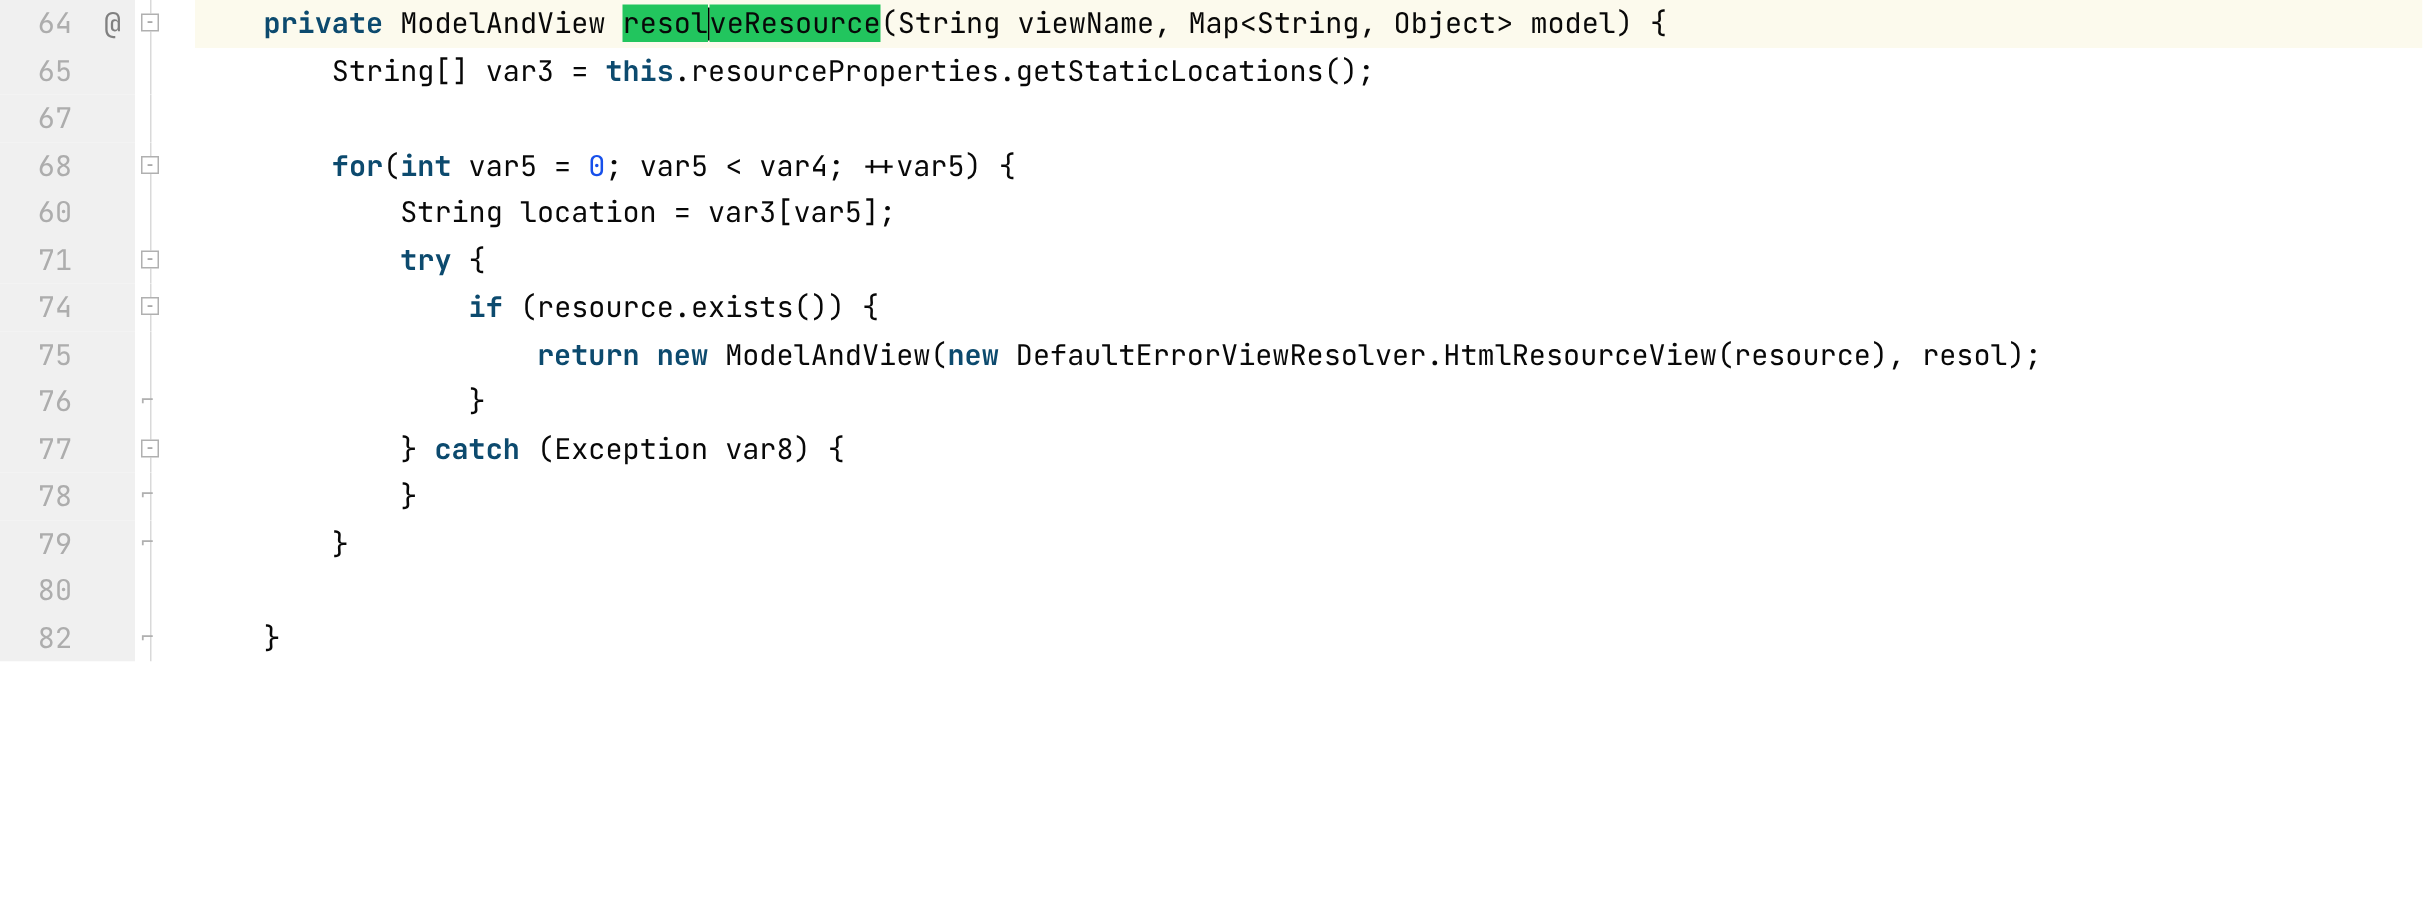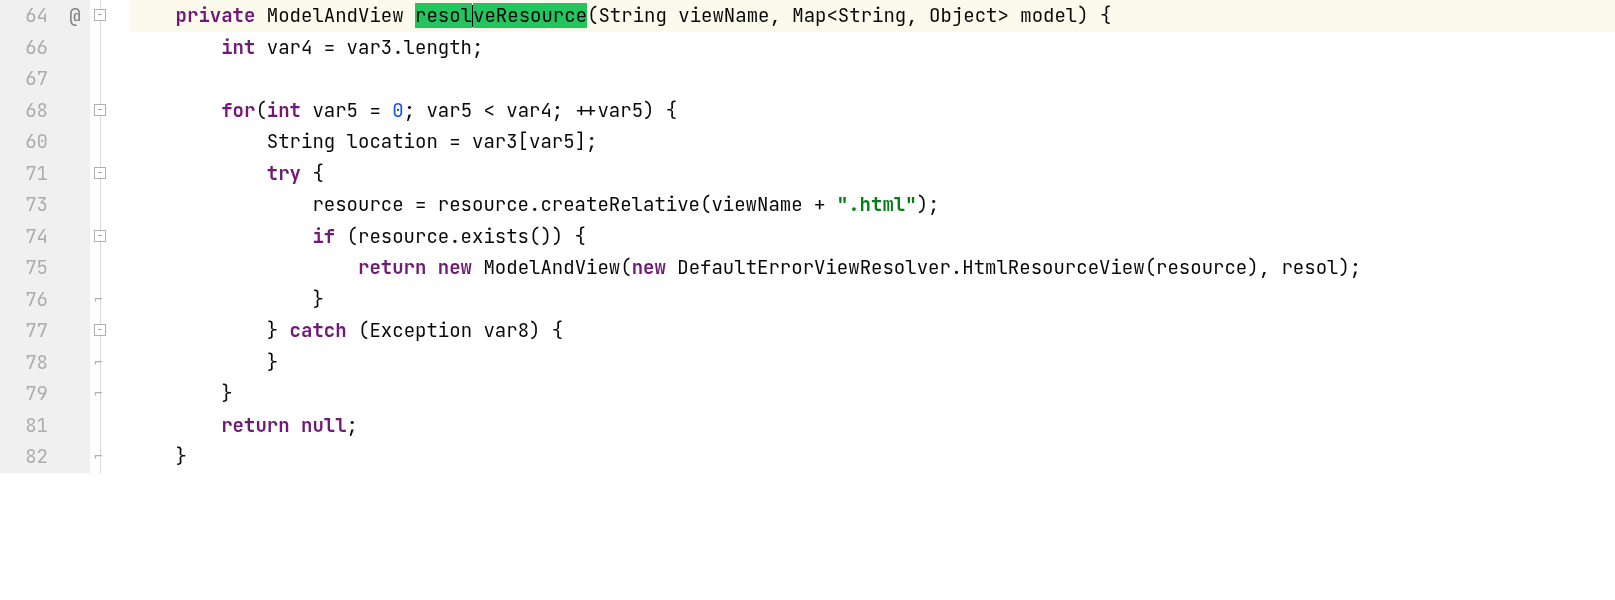--- a/index.html
+++ b/index.html
@@ -75,46 +75,45 @@
     height: 12px;
     color: #b0b0b0;
     font-size: 14px;
     line-height: 12px;
   }
   .code {
     flex: 1;
     padding-left: 0;
     color: #080808;
   }
-  .kw { color: #701a75; font-weight: bold; }
+  .kw { color: #0c4a6e; font-weight: bold; }
   .num { color: #1750eb; }
   .str { color: #067d17; font-weight: bold; }
   .ident-hl { background: #22c55e; }
   .caret {
     display: inline-block;
     width: 1px;
     height: 22px;
     background: #000;
     vertical-align: middle;
     position: relative;
     top: -1px;
   }
 </style>
 </head>
 <body>
 
 <div class="editor" id="editor">
     <div class="line highlighted"><div class="gutter-num">64</div><div class="gutter-annot">@</div><div class="gutter-fold"><div class="fold-line"></div><div class="fold-marker fold-open"></div></div><div class="code"><span>    </span><span class="kw">private</span><span> ModelAndView </span><span class="ident-hl">resol</span><span class="caret"></span><span class="ident-hl">veResource</span><span>(String viewName, Map&lt;String, Object&gt; model) {</span></div></div>
-    <div class="line"><div class="gutter-num">66</div><div class="gutter-annot"></div><div class="gutter-fold"><div class="fold-line"></div></div><div class="code"><span>        </span><span class="kw">int</span><span> var4 = var3.length;</span></div></div>
+    <div class="line"><div class="gutter-num">65</div><div class="gutter-annot"></div><div class="gutter-fold"><div class="fold-line"></div></div><div class="code"><span>        String[] var3 = </span><span class="kw">this</span><span>.resourceProperties.getStaticLocations();</span></div></div>
     <div class="line"><div class="gutter-num">67</div><div class="gutter-annot"></div><div class="gutter-fold"><div class="fold-line"></div></div><div class="code"><span></span></div></div>
     <div class="line"><div class="gutter-num">68</div><div class="gutter-annot"></div><div class="gutter-fold"><div class="fold-line"></div><div class="fold-marker fold-open"></div></div><div class="code"><span>        </span><span class="kw">for</span><span>(</span><span class="kw">int</span><span> var5 = </span><span class="num">0</span><span>; var5 &lt; var4; ++var5) {</span></div></div>
     <div class="line"><div class="gutter-num">60</div><div class="gutter-annot"></div><div class="gutter-fold"><div class="fold-line"></div></div><div class="code"><span>            String location = var3[var5];</span></div></div>
     <div class="line"><div class="gutter-num">71</div><div class="gutter-annot"></div><div class="gutter-fold"><div class="fold-line"></div><div class="fold-marker fold-open"></div></div><div class="code"><span>            </span><span class="kw">try</span><span> {</span></div></div>
-    <div class="line"><div class="gutter-num">73</div><div class="gutter-annot"></div><div class="gutter-fold"><div class="fold-line"></div></div><div class="code"><span>                resource = resource.createRelative(viewName + </span><span class="str">".html"</span><span>);</span></div></div>
     <div class="line"><div class="gutter-num">74</div><div class="gutter-annot"></div><div class="gutter-fold"><div class="fold-line"></div><div class="fold-marker fold-open"></div></div><div class="code"><span>                </span><span class="kw">if</span><span> (resource.exists()) {</span></div></div>
     <div class="line"><div class="gutter-num">75</div><div class="gutter-annot"></div><div class="gutter-fold"><div class="fold-line"></div></div><div class="code"><span>                    </span><span class="kw">return new</span><span> ModelAndView(</span><span class="kw">new</span><span> DefaultErrorViewResolver.HtmlResourceView(resource), resol);</span></div></div>
     <div class="line"><div class="gutter-num">76</div><div class="gutter-annot"></div><div class="gutter-fold"><div class="fold-line"></div><div class="fold-close">⌐</div></div><div class="code"><span>                }</span></div></div>
     <div class="line"><div class="gutter-num">77</div><div class="gutter-annot"></div><div class="gutter-fold"><div class="fold-line"></div><div class="fold-marker fold-open"></div></div><div class="code"><span>            } </span><span class="kw">catch</span><span> (Exception var8) {</span></div></div>
     <div class="line"><div class="gutter-num">78</div><div class="gutter-annot"></div><div class="gutter-fold"><div class="fold-line"></div><div class="fold-close">⌐</div></div><div class="code"><span>            }</span></div></div>
     <div class="line"><div class="gutter-num">79</div><div class="gutter-annot"></div><div class="gutter-fold"><div class="fold-line"></div><div class="fold-close">⌐</div></div><div class="code"><span>        }</span></div></div>
-    <div class="line"><div class="gutter-num">81</div><div class="gutter-annot"></div><div class="gutter-fold"><div class="fold-line"></div></div><div class="code"><span>        </span><span class="kw">return null</span><span>;</span></div></div>
+    <div class="line"><div class="gutter-num">80</div><div class="gutter-annot"></div><div class="gutter-fold"><div class="fold-line"></div></div><div class="code"><span></span></div></div>
     <div class="line"><div class="gutter-num">82</div><div class="gutter-annot"></div><div class="gutter-fold"><div class="fold-line"></div><div class="fold-close">⌐</div></div><div class="code"><span>    }</span></div></div>
   </div>
 
 </body></html>

